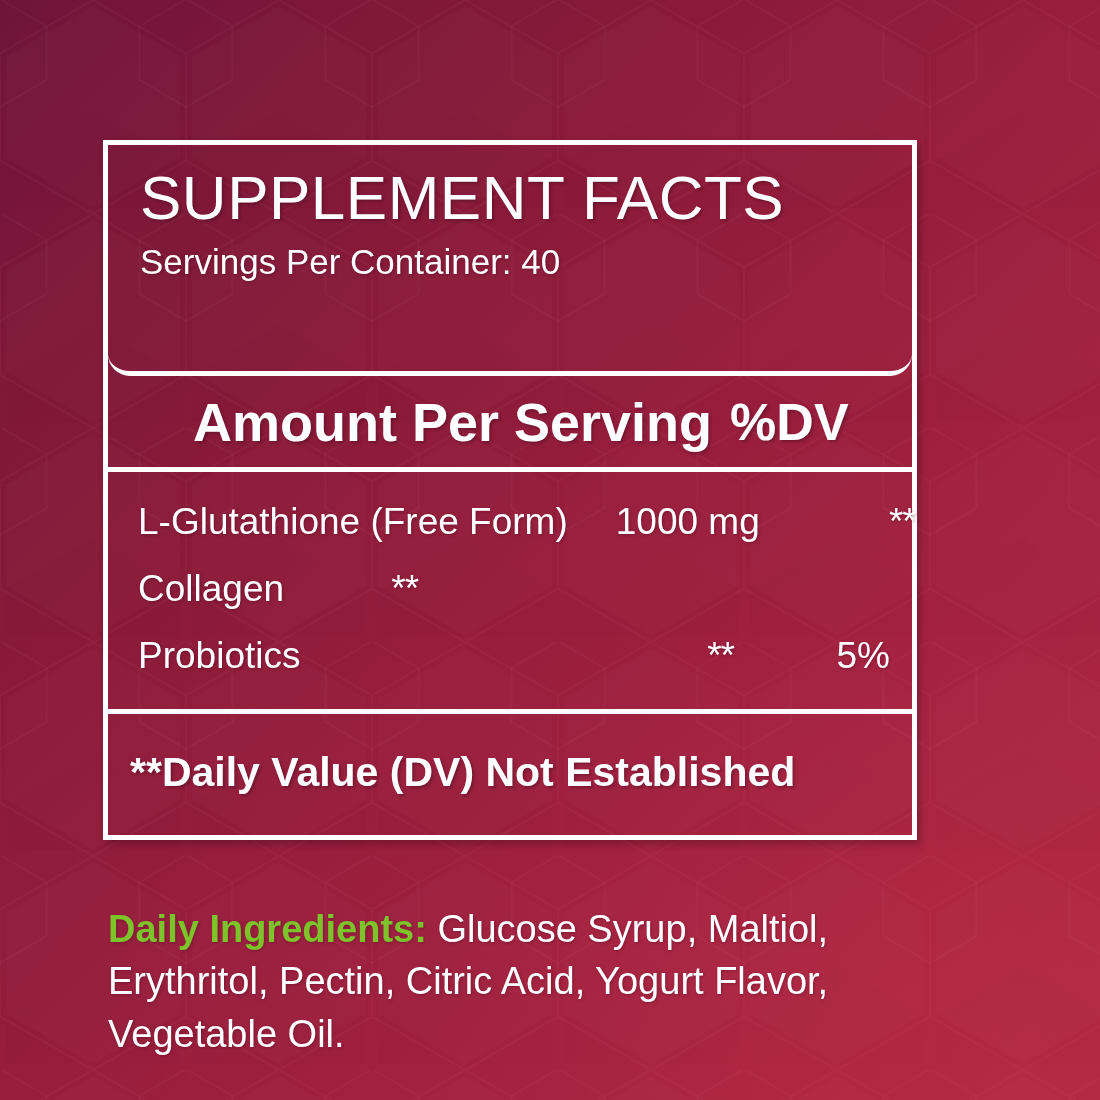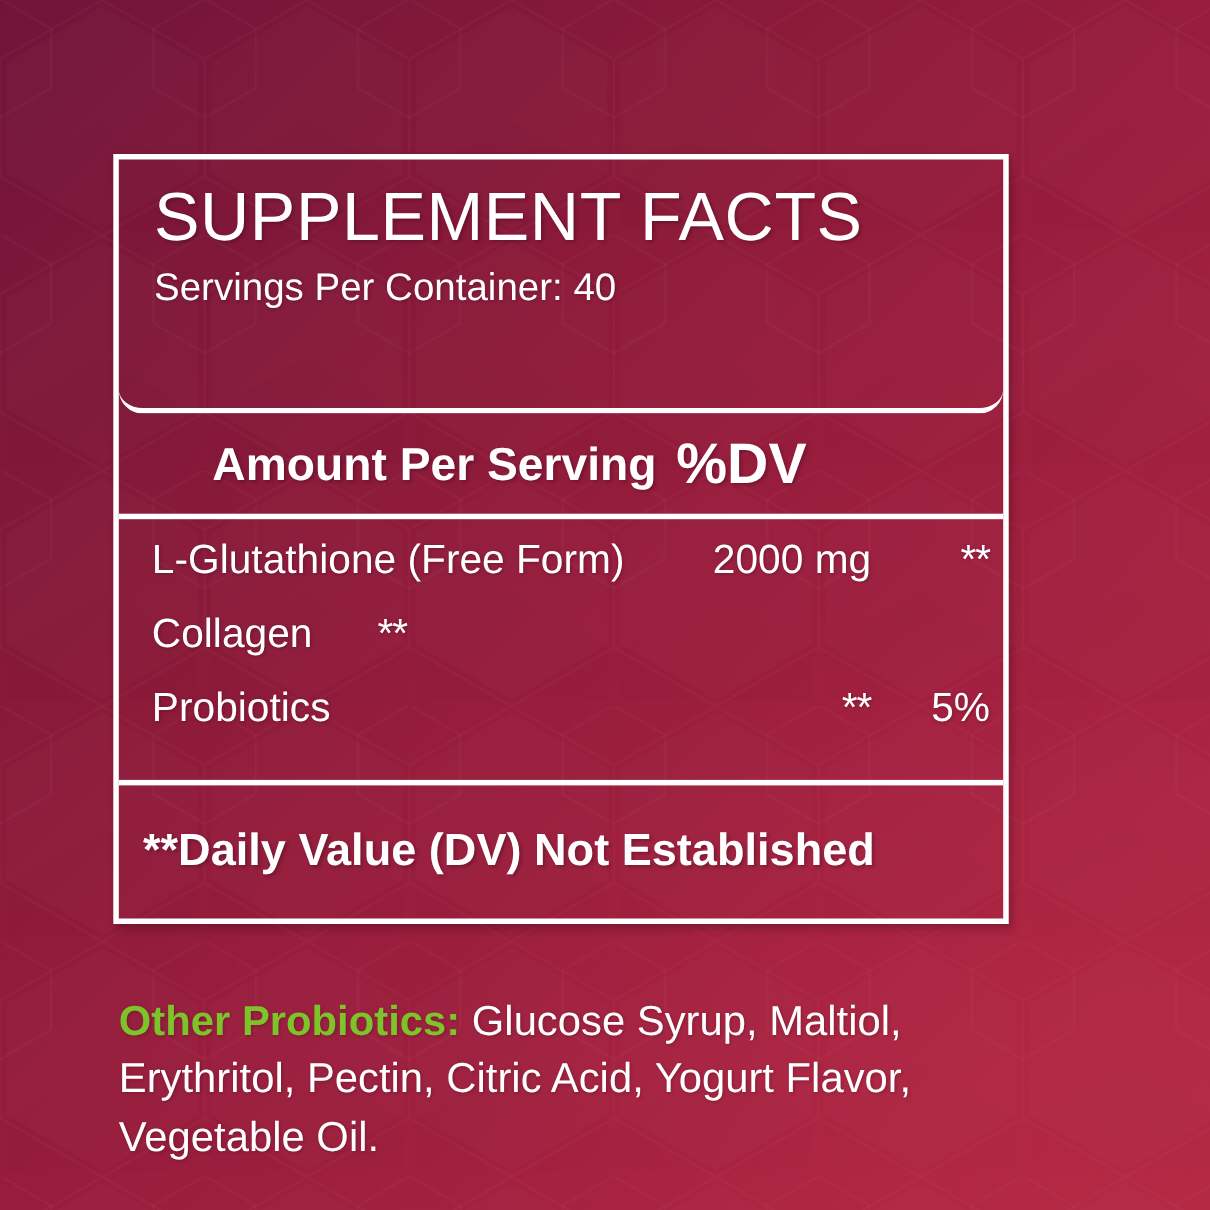--- a/index.html
+++ b/index.html
@@ -93,45 +93,46 @@
 
   
   #section-colheads {
     height: 96px;
     display: flex;
     align-items: center;
     padding-left: 85px;
   }
   #amount-per-serving-head {
     color: #ffffff;
-    font-size: 42px;
+    font-size: 54px;
     font-weight: 700;
     white-space: nowrap;
     text-shadow: 2px 2px 3px rgba(55,8,26,0.35);
   }
   #dv-head {
     color: #ffffff;
     font-size: 52px;
     font-weight: 700;
     margin-left: 18px;
     white-space: nowrap;
     text-shadow: 2px 2px 3px rgba(55,8,26,0.35);
   }
 
   
   #section-ingredients {
     height: 242px;
     padding: 16px 0 0 0;
   }
   .ingredient-row {
     display: flex;
-    align-items: flex-start;
+    align-items: center;
     height: 67px;
     padding-left: 30px;
-    padding-right: 12px;
+    padding-right: 22px;
+    gap: 48px;
   }
   .ing-name {
     color: #ffffff;
     font-size: 37px;
     white-space: nowrap;
     text-shadow: 1px 1px 3px rgba(55,8,26,0.35);
   }
   .ing-amount {
     flex: 1 1 auto;
     text-align: right;
@@ -223,21 +224,21 @@
 
     <div class="fact-section sec-divider" id="section-colheads">
       <div id="amount-per-serving-head">Amount Per Serving</div>
       <div id="dv-head">%DV</div>
     </div>
 
     <div class="fact-section sec-divider" id="section-ingredients">
 
       <div class="ingredient-row">
         <span class="ing-name">L-Glutathione (Free Form)</span>
-        <span class="ing-amount">2000 mg</span>
+        <span class="ing-amount">1000 mg</span>
         <span class="ing-dv dagger">**</span>
       </div>
 
       <div class="ingredient-row">
         <span class="ing-name">Collagen</span>
         <span class="ing-dv dagger">**</span>
       </div>
 
       <div class="ingredient-row">
         <span class="ing-name">Probiotics</span>
@@ -247,16 +248,16 @@
 
     </div>
 
     <div class="fact-section" id="section-footnote">
       <div id="dv-footnote">**Daily Value (DV) Not Established</div>
     </div>
 
   </div>
 
   <div id="other-ingredients">
-    <span id="other-ingredients-label">Other Probiotics:</span><span id="other-ingredients-body"> Glucose Syrup, Maltiol, Erythritol, Pectin, Citric Acid, Yogurt Flavor, Vegetable Oil.</span>
+    <span id="other-ingredients-label">Daily Ingredients:</span><span id="other-ingredients-body"> Glucose Syrup, Maltiol, Erythritol, Pectin, Citric Acid, Yogurt Flavor, Vegetable Oil.</span>
   </div>
 
 </div>
 
 </body></html>

